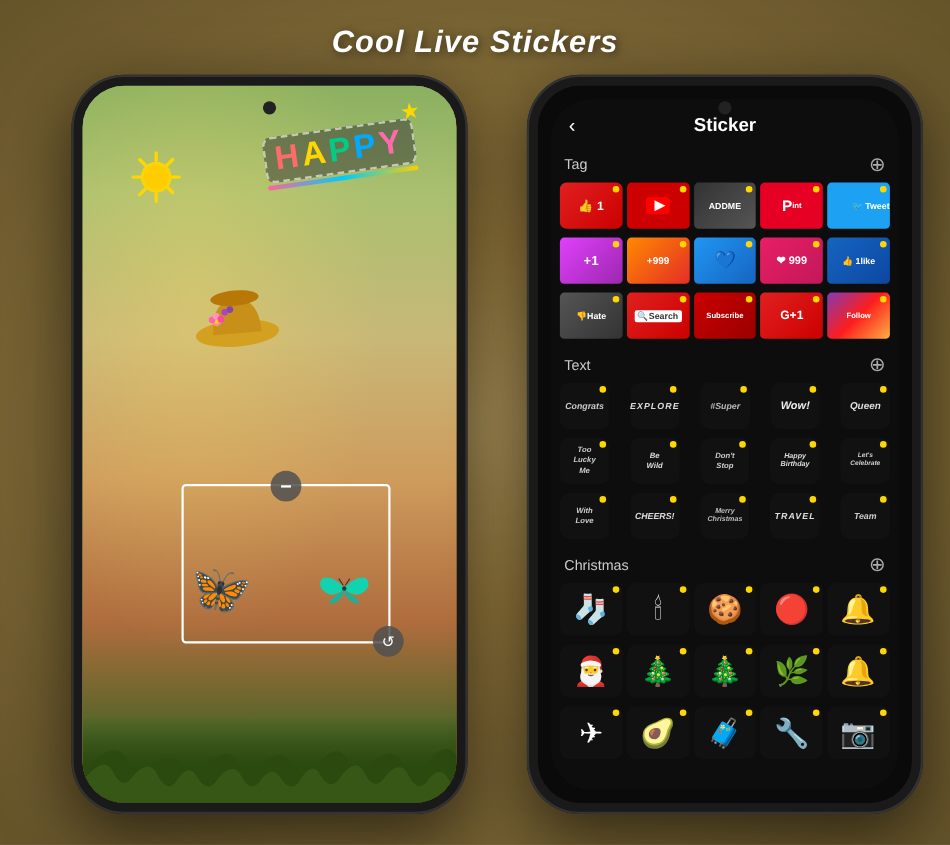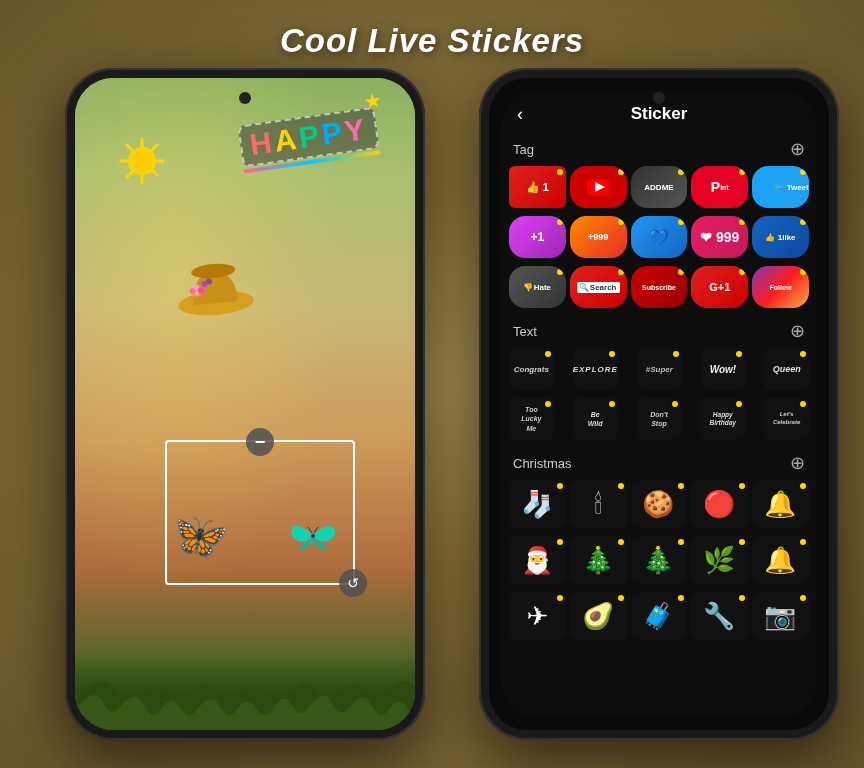--- a/index.html
+++ b/index.html
@@ -25,21 +25,21 @@
       inset: 0;
       background: rgba(120, 100, 50, 0.3);
     }
 
     .title {
       position: absolute;
       top: 22px;
       left: 0; right: 0;
       text-align: center;
       color: white;
-      font-size: 33px;
+      font-size: 28px;
       font-weight: 900;
       font-style: italic;
       text-shadow: 2px 2px 8px rgba(0,0,0,0.5);
       z-index: 10;
       letter-spacing: 1px;
     }
 
     
     .phone-left {
       position: absolute;
@@ -253,21 +253,21 @@
     
     .sticker-grid {
       display: grid;
       grid-template-columns: repeat(5, 1fr);
       gap: 4px;
       padding: 2px 8px 6px;
     }
 
     .sticker-item {
       background: #1a1a1a;
-      border-radius: 16px;
+      border-radius: 4px;
       height: 42px;
       display: flex;
       align-items: center;
       justify-content: center;
       position: relative;
       overflow: hidden;
       font-size: 9px;
       font-weight: bold;
     }
 
@@ -500,21 +500,21 @@
           </div>
           <div class="sticker-item tag-plus999">
             <span style="font-size:9px;">+999</span>
               <span class="sticker-dot"></span>
           </div>
           <div class="sticker-item tag-heart">
             <span style="font-size:16px;">💙</span>
               <span class="sticker-dot"></span>
           </div>
           <div class="sticker-item tag-999">
-            <span style="font-size:14px;text-align:right;">❤ 999</span>
+            <span style="font-size:10px;text-align:right;">❤ 999</span>
               <span class="sticker-dot"></span>
           </div>
           <div class="sticker-item tag-1like">
             <span style="font-size:8px;">👍 1like</span>
               <span class="sticker-dot"></span>
           </div>
         </div>
 
         <div class="sticker-grid">
           <div class="sticker-item tag-hate">
@@ -553,20 +553,27 @@
         </div>
 
         <div class="text-grid">
           <div class="text-sticker" style="font-size:7px; color:#ccc; font-style:italic; line-height:1.3;">Too<br>Lucky<br>Me<span class="sticker-dot"></span></div>
           <div class="text-sticker" style="font-size:7px; color:#ddd; font-style:italic; line-height:1.3;">Be<br>Wild<span class="sticker-dot"></span></div>
           <div class="text-sticker" style="font-size:7px; color:#ccc; line-height:1.3;">Don't<br>Stop<span class="sticker-dot"></span></div>
           <div class="text-sticker" style="font-size:6.5px; color:#ddd; font-style:italic; line-height:1.3;">Happy<br>Birthday<span class="sticker-dot"></span></div>
           <div class="text-sticker" style="font-size:6px; color:#ccc; font-style:italic; line-height:1.3;">Let's<br>Celebrate<span class="sticker-dot"></span></div>
         </div>
 
+        <div class="text-grid">
+          <div class="text-sticker" style="font-size:7px; color:#ccc; font-style:italic; line-height:1.3;">With<br>Love<span class="sticker-dot"></span></div>
+          <div class="text-sticker" style="font-size:8px; color:#ddd; font-weight:900;">CHEERS!<span class="sticker-dot"></span></div>
+          <div class="text-sticker" style="font-size:6.5px; color:#bbb; font-style:italic; line-height:1.2;">Merry<br>Christmas<span class="sticker-dot"></span></div>
+          <div class="text-sticker" style="font-size:8px; color:#ddd; font-weight:900; letter-spacing:1px;">TRAVEL<span class="sticker-dot"></span></div>
+          <div class="text-sticker" style="font-size:8px; color:#ccc; font-style:italic;">Team<span class="sticker-dot"></span></div>
+        </div>
 
         <div class="section-header">
           <span class="section-title">Christmas</span>
           <span class="section-plus">⊕</span>
         </div>
 
         <div class="christmas-grid">
           <div class="xmas-item">🧦<span class="xmas-dot"></span></div>
           <div class="xmas-item">🕯<span class="xmas-dot"></span></div>
           <div class="xmas-item">🍪<span class="xmas-dot"></span></div>

